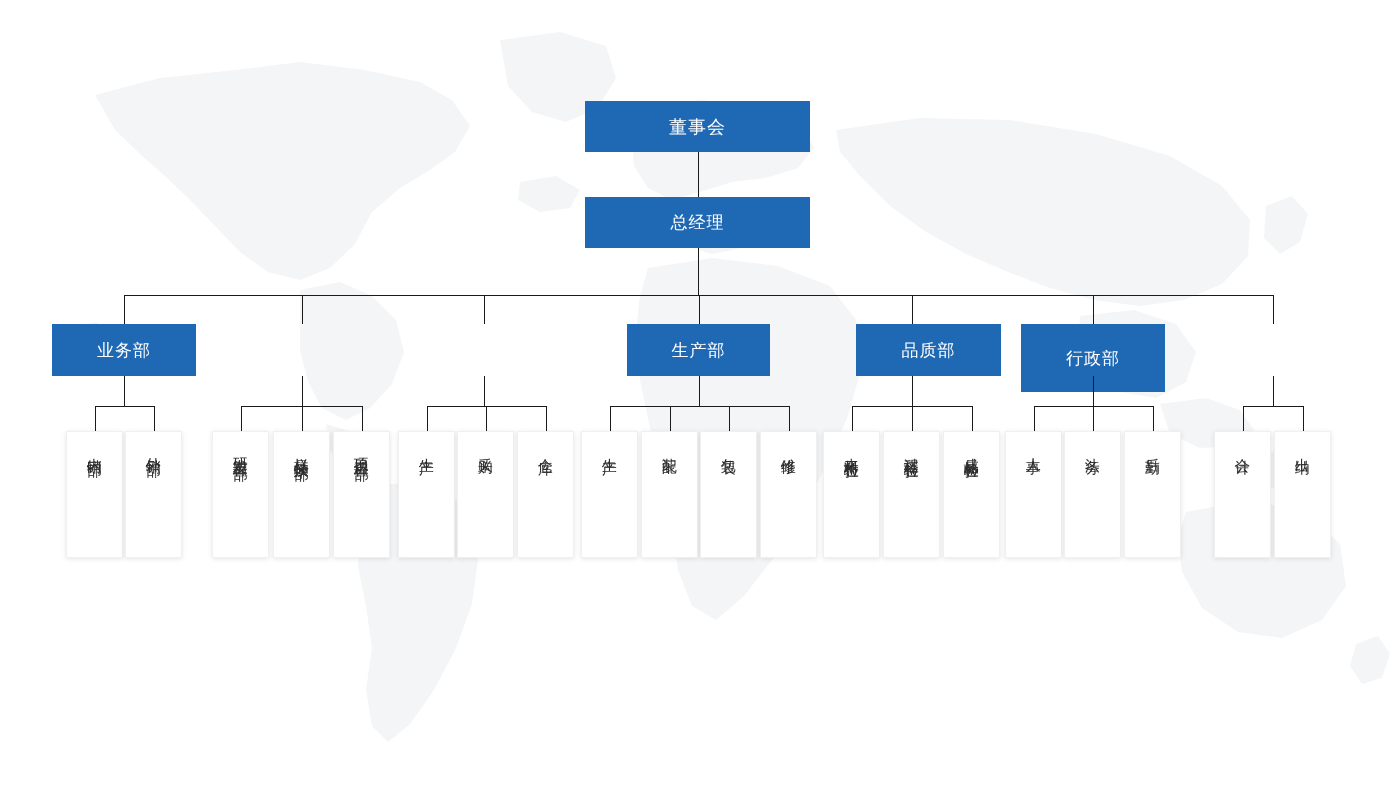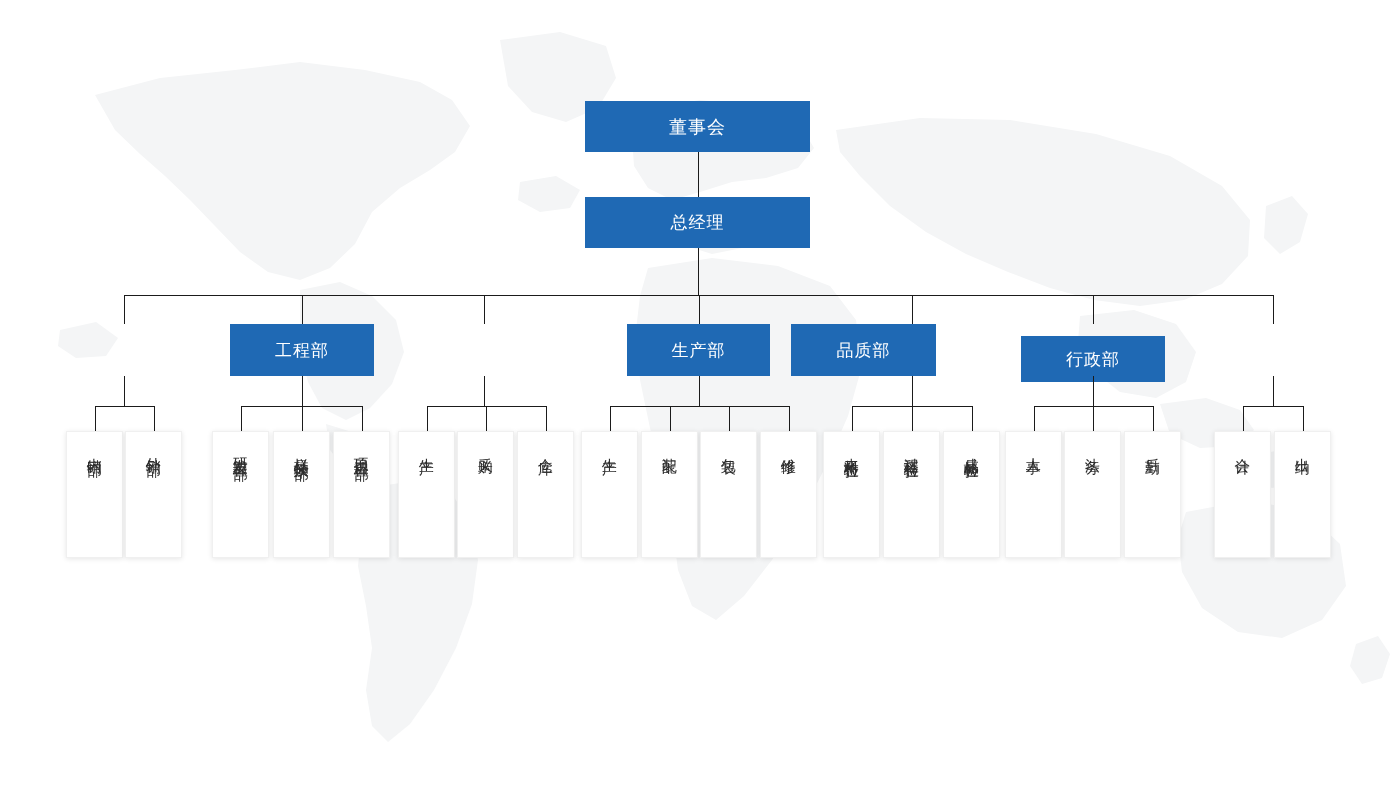--- a/index.html
+++ b/index.html
@@ -133,34 +133,34 @@
       <div class="bluebox" style="left: 585px; top: 197px; width: 225px; height: 51px;">
         <span>总经理</span>
       </div>
       <div class="bluebox top" style="left: 585px; top: 101px; width: 225px; height: 51px;">
         <span>董事会</span>
       </div>
       <div class="line v" style="left: 698px; top: 152px; height: 45px;"></div>
       <div class="line v" style="left: 698px; top: 248px; height: 47px;"></div>
       <div class="line h" style="left: 124px; top: 295px; width: 1149px;"></div>
       <div class="line v" style="left: 124px; top: 295px; height: 29px;"></div>
+      <div class="bluebox" style="left: 52px; top: 324px; width: 144px; height: 52px;">
+        <span>业务部</span>
+      </div>
       <div class="line v" style="left: 124px; top: 376px; height: 30px;"></div>
       <div class="line h" style="left: 95px; top: 406px; width: 59px;"></div>
       <div class="line v" style="left: 95px; top: 406px; height: 25px;"></div>
       <div class="leafbox" style="left: 66px; top: 431px; width: 57px; height: 127px;">
         <div class="vtext">内销部</div>
       </div>
       <div class="line v" style="left: 154px; top: 406px; height: 25px;"></div>
       <div class="leafbox" style="left: 125px; top: 431px; width: 57px; height: 127px;">
         <div class="vtext">外销部</div>
       </div>
       <div class="line v" style="left: 302px; top: 295px; height: 29px;"></div>
-      <div class="bluebox" style="left: 230px; top: 324px; width: 144px; height: 52px;">
-        <span>工程部</span>
-      </div>
       <div class="line v" style="left: 302px; top: 376px; height: 30px;"></div>
       <div class="line h" style="left: 241px; top: 406px; width: 121px;"></div>
       <div class="line v" style="left: 241px; top: 406px; height: 25px;"></div>
       <div class="leafbox" style="left: 212px; top: 431px; width: 57px; height: 127px;">
         <div class="vtext">研发工程部</div>
       </div>
       <div class="line v" style="left: 302px; top: 406px; height: 25px;"></div>
       <div class="leafbox" style="left: 273px; top: 431px; width: 57px; height: 127px;">
         <div class="vtext">样品技术部</div>
       </div>
@@ -199,39 +199,39 @@
       </div>
       <div class="line v" style="left: 729px; top: 406px; height: 25px;"></div>
       <div class="leafbox" style="left: 700px; top: 431px; width: 57px; height: 127px;">
         <div class="vtext">包装</div>
       </div>
       <div class="line v" style="left: 789px; top: 406px; height: 25px;"></div>
       <div class="leafbox" style="left: 760px; top: 431px; width: 57px; height: 127px;">
         <div class="vtext">维修</div>
       </div>
       <div class="line v" style="left: 912px; top: 295px; height: 29px;"></div>
-      <div class="bluebox" style="left: 791px; top: 324px; width: 145px; height: 52px;">
+      <div class="bluebox" style="left: 856px; top: 324px; width: 145px; height: 52px;">
         <span>品质部</span>
       </div>
       <div class="line v" style="left: 912px; top: 376px; height: 30px;"></div>
       <div class="line h" style="left: 852px; top: 406px; width: 120px;"></div>
       <div class="line v" style="left: 852px; top: 406px; height: 25px;"></div>
       <div class="leafbox" style="left: 823px; top: 431px; width: 57px; height: 127px;">
         <div class="vtext">来料检验</div>
       </div>
       <div class="line v" style="left: 912px; top: 406px; height: 25px;"></div>
       <div class="leafbox" style="left: 883px; top: 431px; width: 57px; height: 127px;">
         <div class="vtext">过程检验</div>
       </div>
       <div class="line v" style="left: 972px; top: 406px; height: 25px;"></div>
       <div class="leafbox" style="left: 943px; top: 431px; width: 57px; height: 127px;">
         <div class="vtext">成品检验</div>
       </div>
       <div class="line v" style="left: 1093px; top: 295px; height: 29px;"></div>
-      <div class="bluebox" style="left: 1021px; top: 336px; width: 144px; height: 46px;">
+      <div class="bluebox" style="left: 1021px; top: 324px; width: 144px; height: 68px;">
         <span>行政部</span>
       </div>
       <div class="line v" style="left: 1093px; top: 376px; height: 30px;"></div>
       <div class="line h" style="left: 1034px; top: 406px; width: 119px;"></div>
       <div class="line v" style="left: 1034px; top: 406px; height: 25px;"></div>
       <div class="leafbox" style="left: 1005px; top: 431px; width: 57px; height: 127px;">
         <div class="vtext">人事</div>
       </div>
       <div class="line v" style="left: 1093px; top: 406px; height: 25px;"></div>
       <div class="leafbox" style="left: 1064px; top: 431px; width: 57px; height: 127px;">

